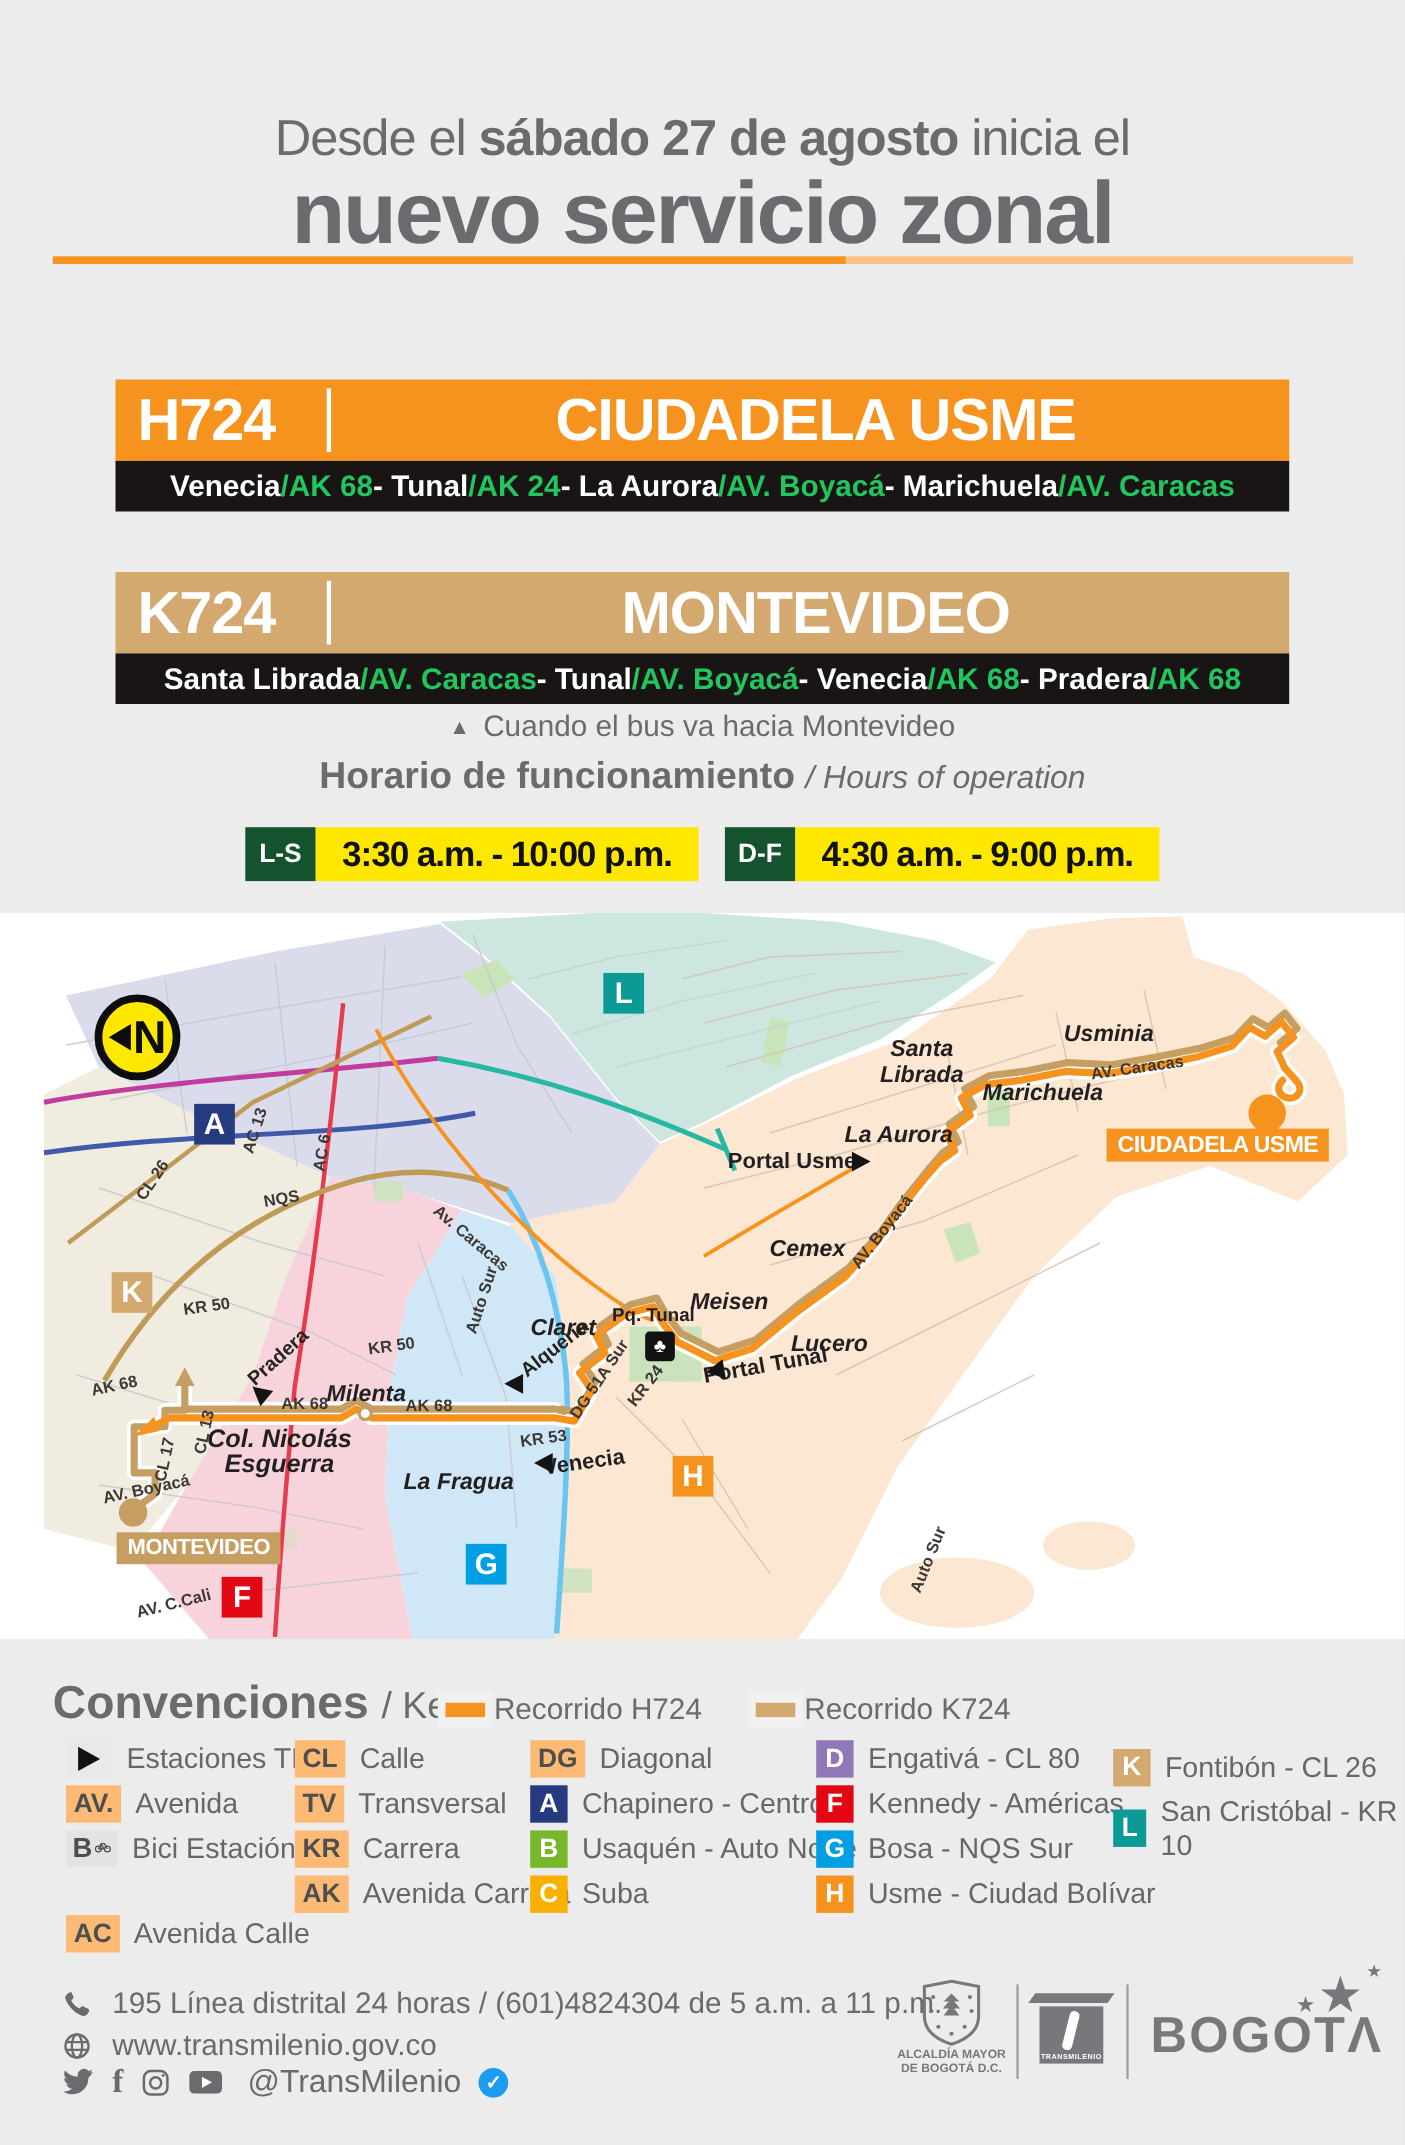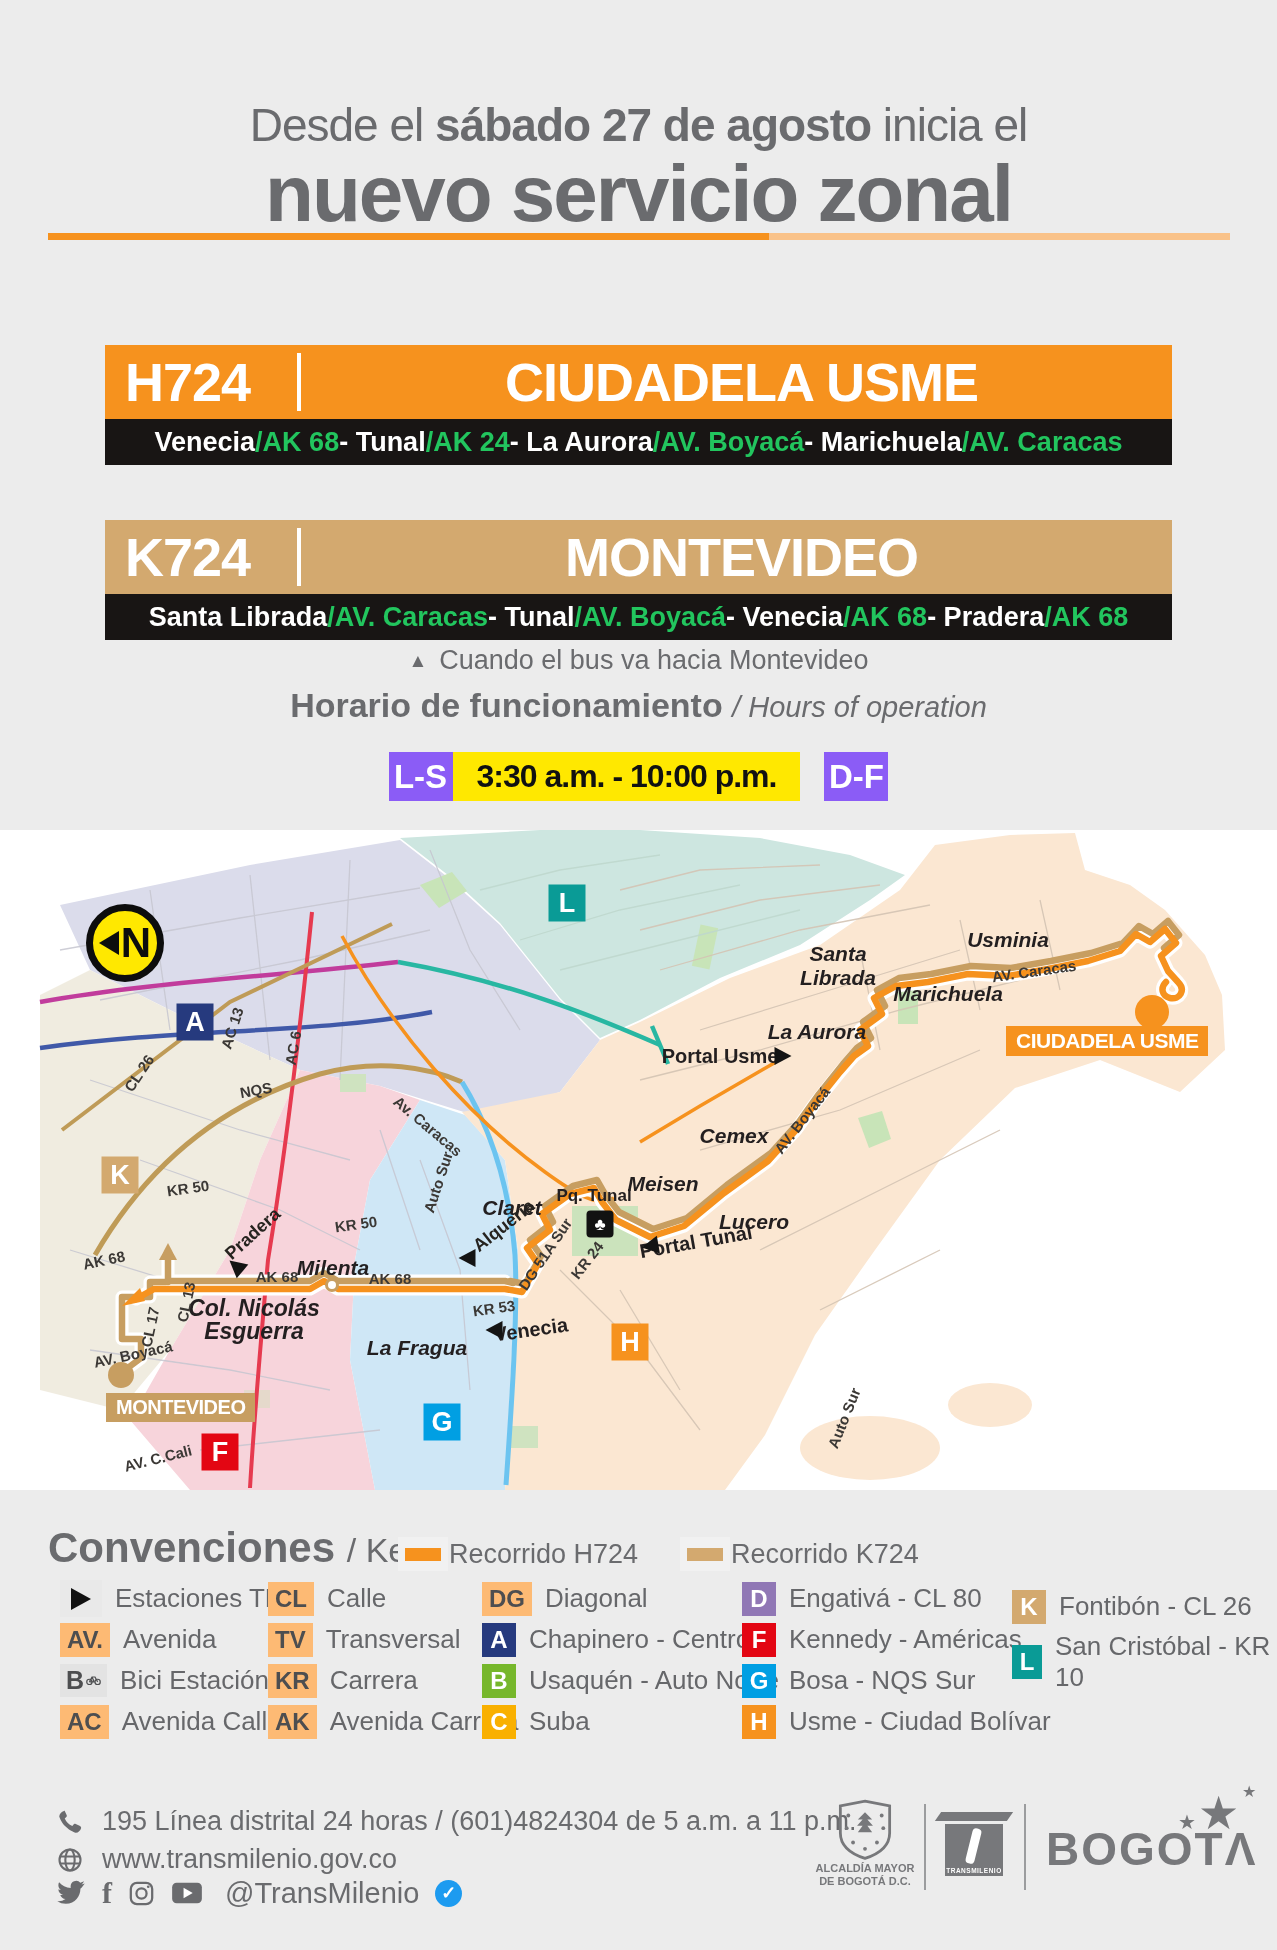--- a/index.html
+++ b/index.html
@@ -27,21 +27,21 @@
   .blackbar .w { color:#fff; }
   .dirnote { position:absolute; left:0; width:100%; text-align:center; font-size:27px; color:#6A6B6E; }
   .dirnote .tri::before { content:"\25B2"; font-size:19px; margin-right:12px; position:relative; top:-2px; color:#6A6B6E; }
 
   
   .hours-title { position:absolute; top:686px; left:0; width:100%; text-align:center; color:#6A6B6E; font-size:34px; }
   .hours-title .t1 { font-weight:bold; font-weight:600; }
   .hours-title .t2 { font-style:italic; font-size:29px; }
   .hours-bars { position:absolute; top:752px; left:0; width:100%; display:flex; justify-content:center; gap:24px; }
   .slot { display:flex; }
-  .slot .days { width:64px; height:49px; background:#8b5cf6; color:#fff; font-size:33px; font-weight:bold;
+  .slot .days { width:64px; height:49px; background:#14532d; color:#fff; font-size:24px; font-weight:bold;
                 display:flex; align-items:center; justify-content:center; }
   .slot .time { height:49px; background:#FFE800; color:#111; font-size:32px; font-weight:bold;
                 display:flex; align-items:center; padding:0 24px; letter-spacing:-1px;}
 
   
   .map { position:absolute; top:830px; left:0; width:1277px; height:660px; background:#fff; }
   .map svg { position:absolute; top:0; left:0; }
   .mlabel { position:absolute; white-space:nowrap; color:#231F20; transform:translate(-50%,-50%); }
   .pl    { font-size:21px; font-style:italic; font-weight:bold; }
   .pl-b  { font-size:23px; font-style:italic; font-weight:bold; }
@@ -158,20 +158,21 @@
     <span class="t1">Horario de funcionamiento</span>
     <span class="t2"> <span>/ Hours of operation</span></span>
   </div>
   <div class="hours-bars">
       <div class="slot">
         <span class="days">L-S</span>
         <span class="time">3:30 a.m. - 10:00 p.m.</span>
       </div>
       <div class="slot">
         <span class="days">D-F</span>
+        <span class="time">4:30 a.m. - 9:00 p.m.</span>
       </div>
     </div>
 
   <div class="map">
     <svg width="1277" height="660" viewBox="0 0 1277 660">
 
       <path d="M60,75 L250,35 L400,10 L445,45 L500,95 L560,170 L600,210 L560,262 L480,287 L380,256 L300,240 L180,185 L90,140 Z" fill="#DBDCEB"></path>
       <path d="M400,8 L540,0 L640,0 L760,8 L850,25 L905,45 L870,70 L800,115 L720,148 L640,190 L600,208 L560,168 L500,93 L448,45 Z" fill="#CDE6E0"></path>
       <path d="M40,165 L90,140 L180,185 L300,240 L260,330 L230,420 L170,520 L120,580 L40,560 Z" fill="#F0ECE0"></path>
       <path d="M300,240 L380,256 L420,270 L370,350 L355,430 L350,530 L375,660 L190,660 L130,590 L170,520 L230,420 L260,330 Z" fill="#F7D4DB"></path>
@@ -353,21 +354,21 @@
           <span><svg width="15" height="12" viewBox="0 0 20 14">
               <g fill="none" stroke="#4D4E50" stroke-width="1.6">
                 <circle cx="4.5" cy="9.5" r="3.5"></circle>
                 <circle cx="15.5" cy="9.5" r="3.5"></circle>
                 <path d="M4.5 9.5 L8 3 h4 l3.5 6.5 M8 3 L11 9.5 h-6.5"></path>
               </g>
             </svg></span>
         </span>
         <span class="lab">Bici Estación</span>
       </div>
-      <div class="leg-item" style="left: 60px; top: 1703px;">
+      <div class="leg-item" style="left: 60px; top: 1739px;">
         <span class="chip-txt">AC</span>
         <span class="lab">Avenida Calle</span>
       </div>
       <div class="leg-item" style="left: 268px; top: 1580px;">
         <span class="chip-txt">CL</span>
         <span class="lab">Calle</span>
       </div>
       <div class="leg-item" style="left: 268px; top: 1621px;">
         <span class="chip-txt">TV</span>
         <span class="lab">Transversal</span>

